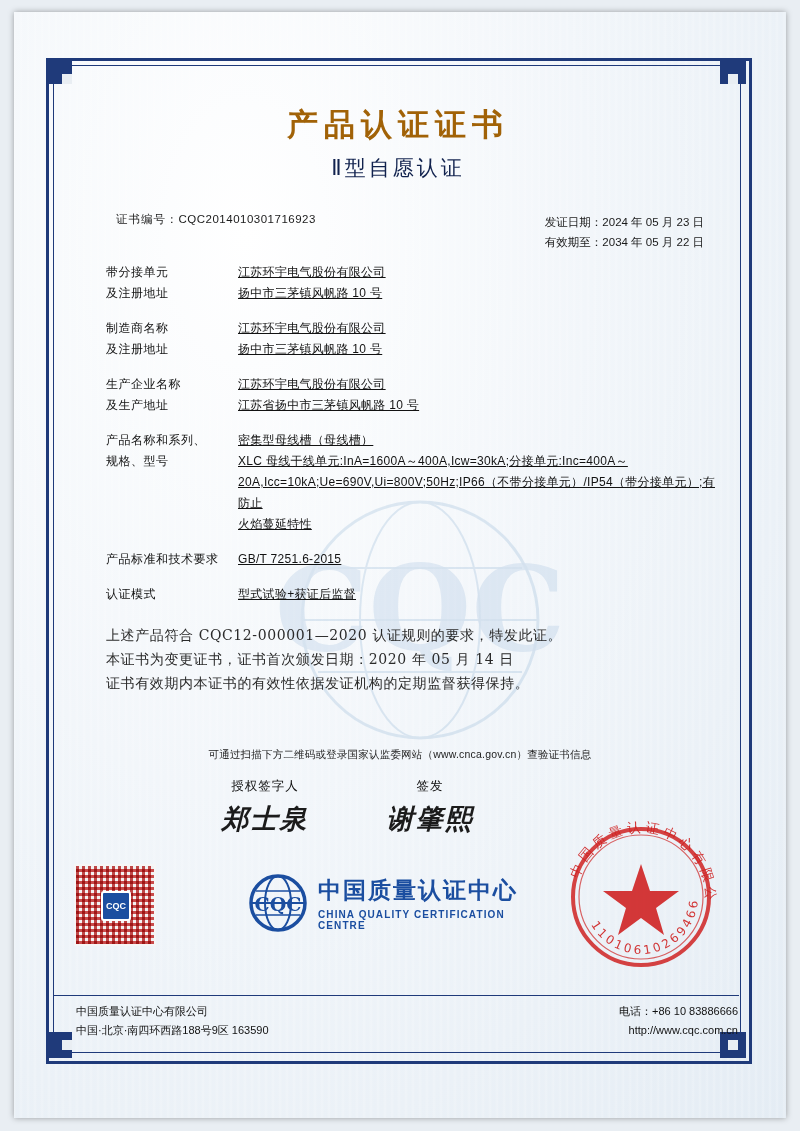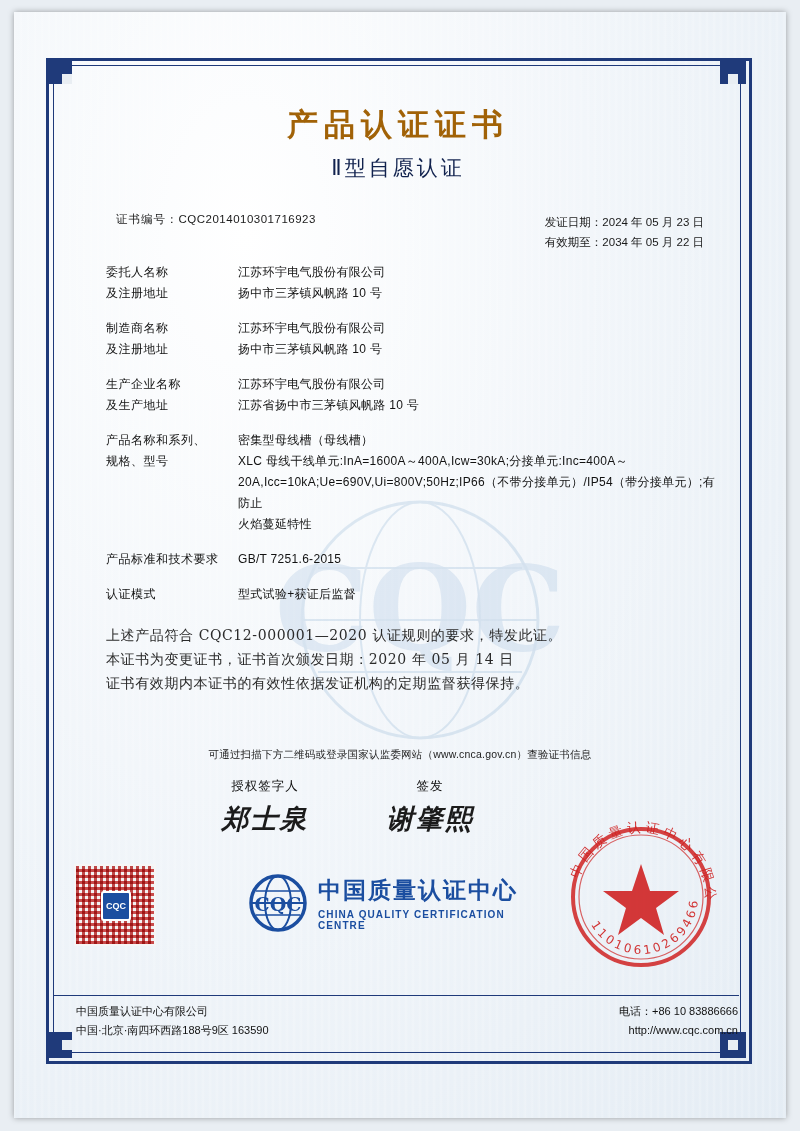--- a/index.html
+++ b/index.html
@@ -157,21 +157,21 @@
     letter-spacing: .5px;
   }
   .field .label span { display: block; }
   .field .value {
     flex: 1;
     font-size: 12px;
     line-height: 21px;
     color: #121212;
     letter-spacing: .3px;
   }
-  .field .value span { display: block; }
+  .field .value span { display: block; text-decoration: underline; }
 
   .statement {
     margin-top: 18px;
     padding-left: 36px;
     padding-right: 30px;
     font-family: "DejaVu Serif", serif;
     font-size: 14px;
     line-height: 24px;
     color: #2a2a2a;
   }
@@ -352,21 +352,21 @@
       <div class="dates">
         <div><span>发证日期：</span><span>2024 年 05 月 23 日</span></div>
         <div><span>有效期至：</span><span>2034 年 05 月 22 日</span></div>
       </div>
     </div>
 
     <div class="fields">
 
       <div class="field">
         <div class="label">
-          <span>委托人名称</span>
+          <span>带分接单元</span>
           <span>及注册地址</span>
         </div>
         <div class="value">
           <span>江苏环宇电气股份有限公司</span>
           <span>扬中市三茅镇风帆路 10 号</span>
         </div>
       </div>
 
       <div class="field">
         <div class="label">

